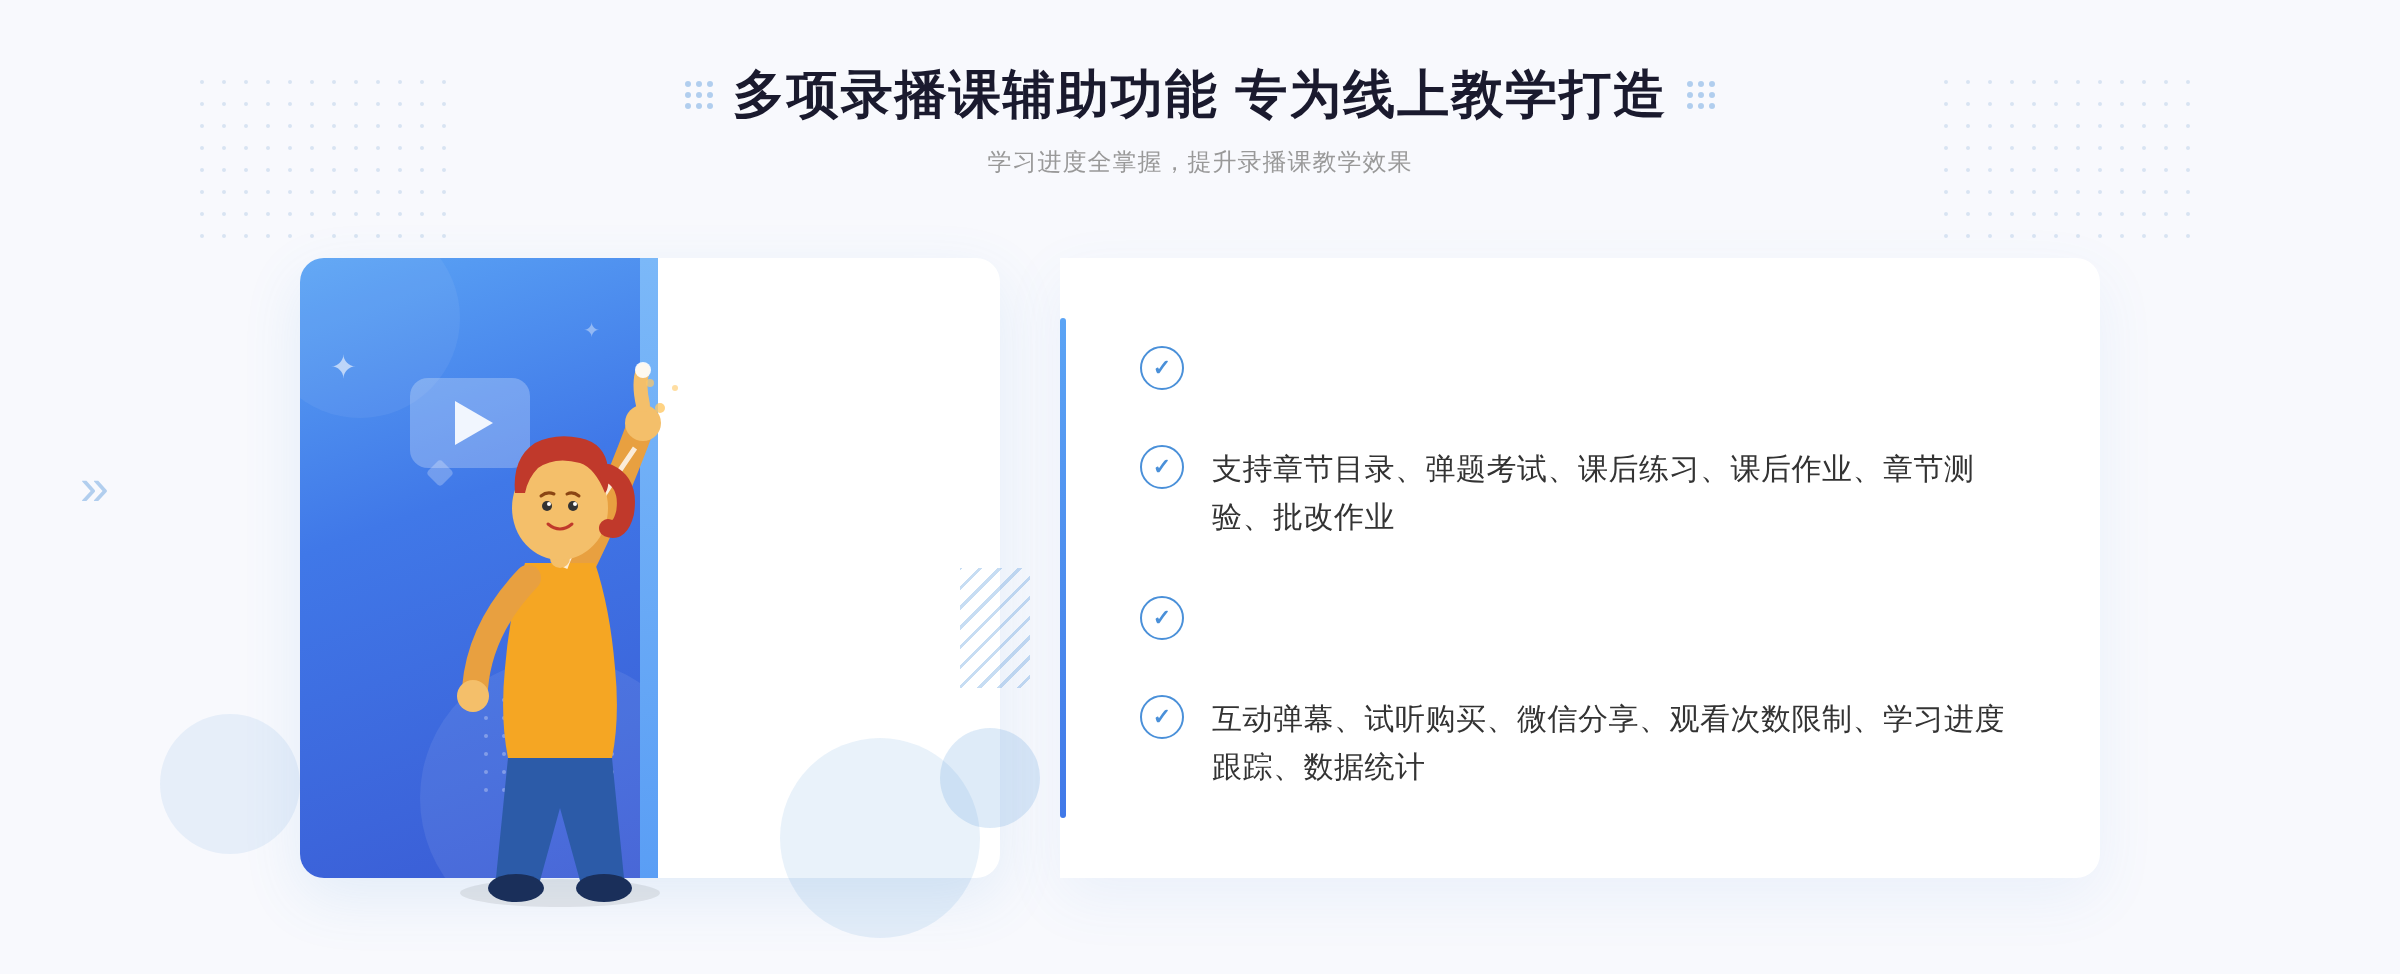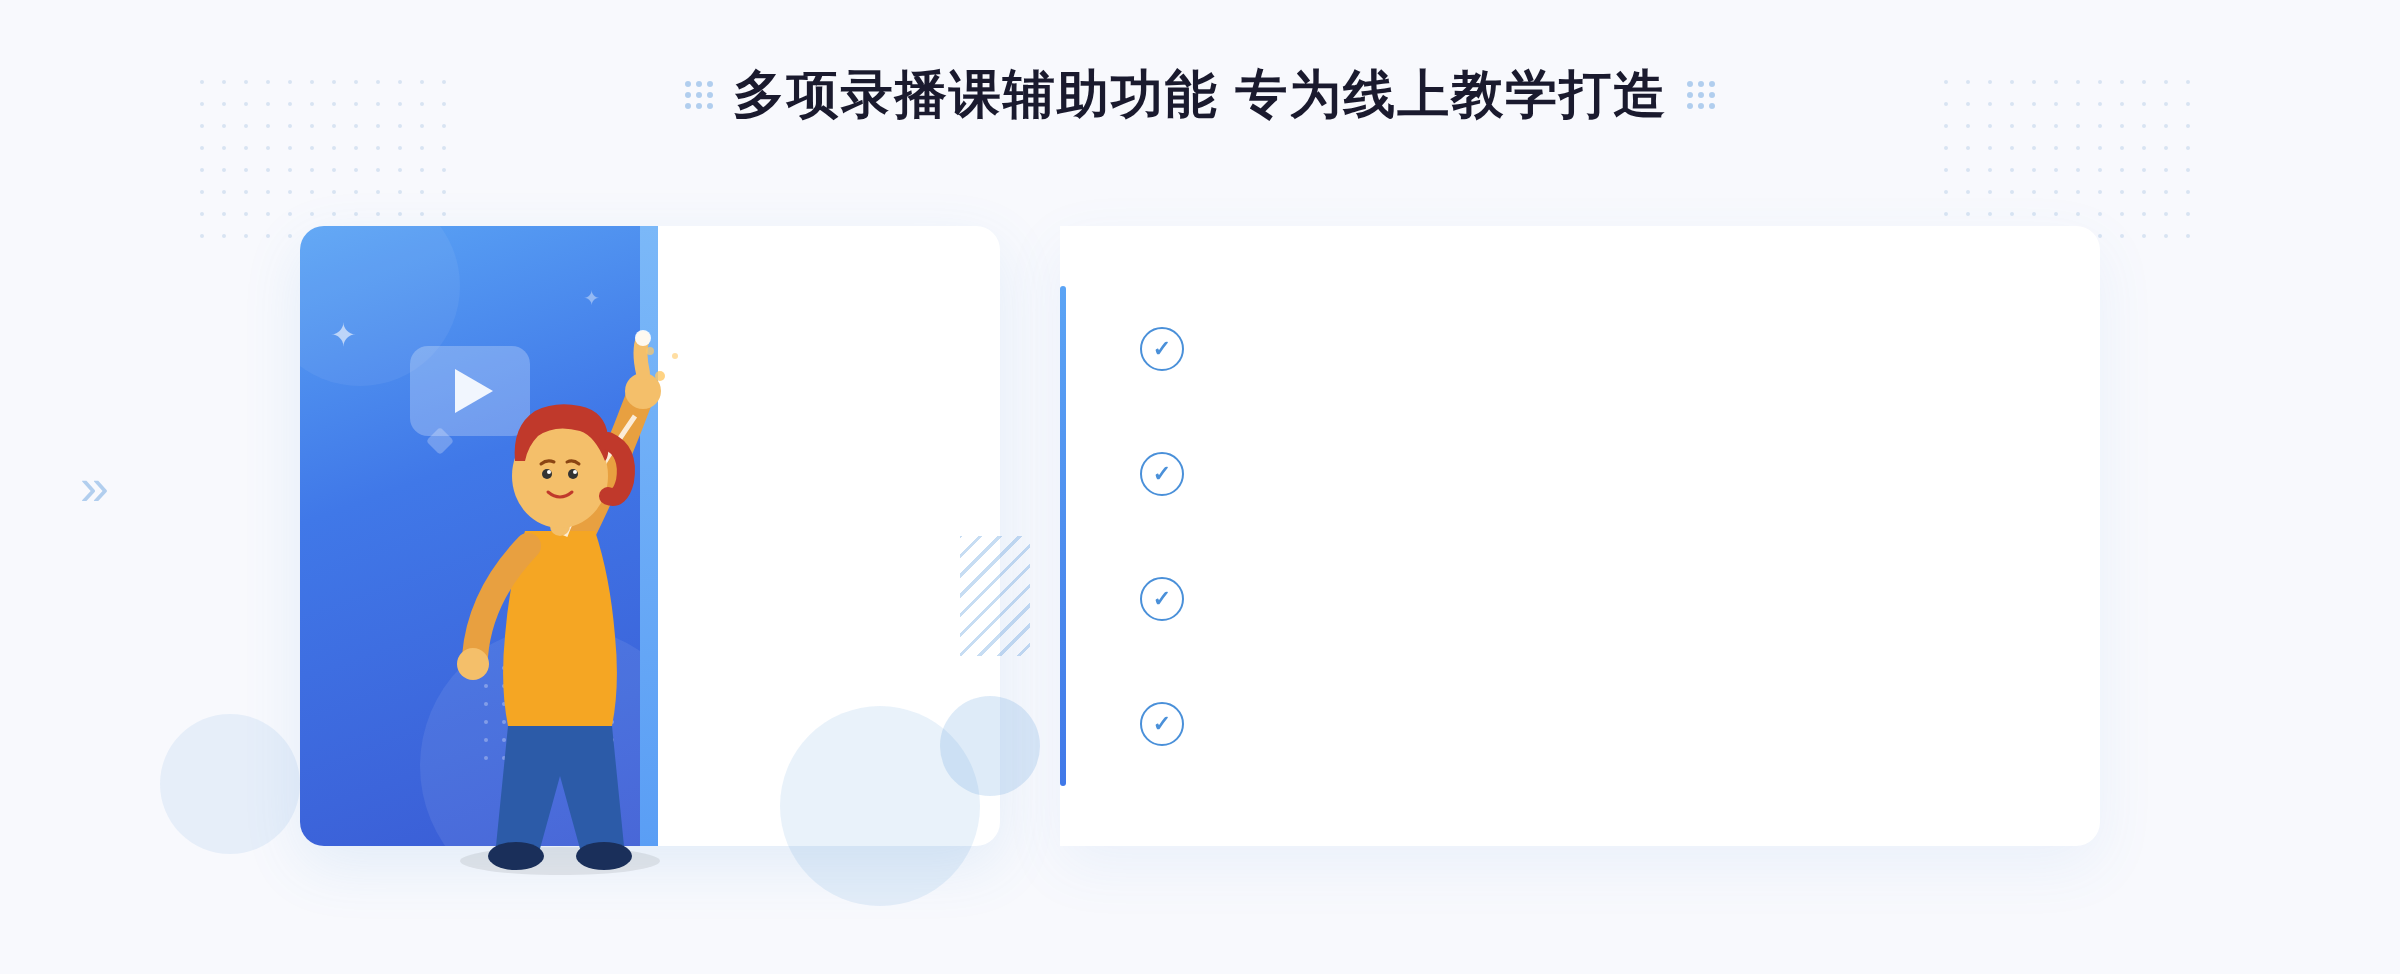--- a/index.html
+++ b/index.html
@@ -556,20 +556,21 @@
           <span></span>
           <span></span>
         <span></span>
           <span></span>
           <span></span>
         <span></span>
           <span></span>
           <span></span>
       </div>
     </div>
+    <p class="sub-title">学习进度全掌握，提升录播课教学效果</p>
   </div>
 
   <div class="main-content">
 
     <div class="illustration-container">
 
       <div class="illus-card"></div>
 
       <div class="blue-panel">
 
@@ -699,32 +700,34 @@
       <div class="feature-item">
         <div class="check-circle">
           <span class="check-mark">✓</span>
         </div>
       </div>
 
       <div class="feature-item">
         <div class="check-circle">
           <span class="check-mark">✓</span>
         </div>
+        <span class="feature-text">支持章节目录、弹题考试、课后练习、课后作业、章节测验、批改作业</span>
       </div>
 
       <div class="feature-item">
         <div class="check-circle">
           <span class="check-mark">✓</span>
         </div>
       </div>
 
       <div class="feature-item">
         <div class="check-circle">
           <span class="check-mark">✓</span>
         </div>
+        <span class="feature-text">互动弹幕、试听购买、微信分享、观看次数限制、学习进度跟踪、数据统计</span>
       </div>
     </div>
 
   </div>
 
   <div style="position:absolute; left:80px; top:50%; transform:translateY(-50%); color:#4a90d9; font-size:52px; opacity:0.4; letter-spacing:-12px;">»</div>
 
   <div style="position:absolute; left:160px; bottom:120px; width:140px; height:140px; border-radius:50%; background:rgba(74,144,217,0.1);"></div>
 
 </div>

